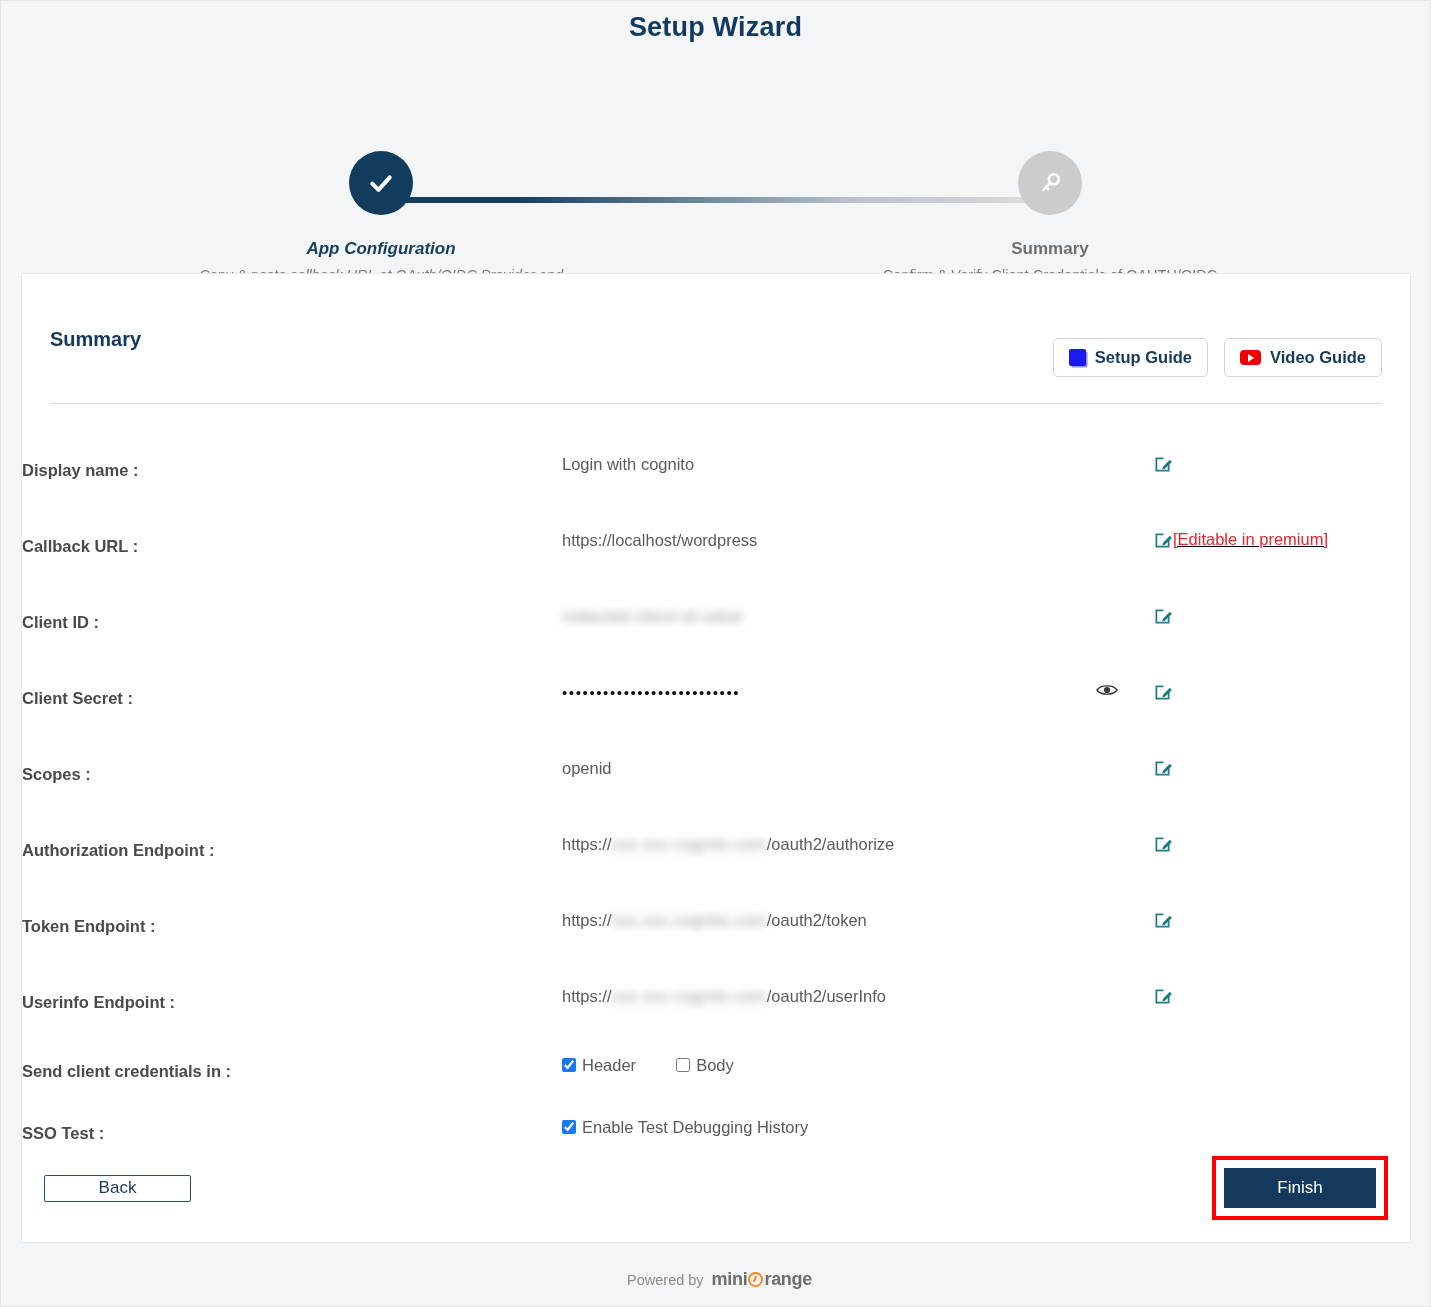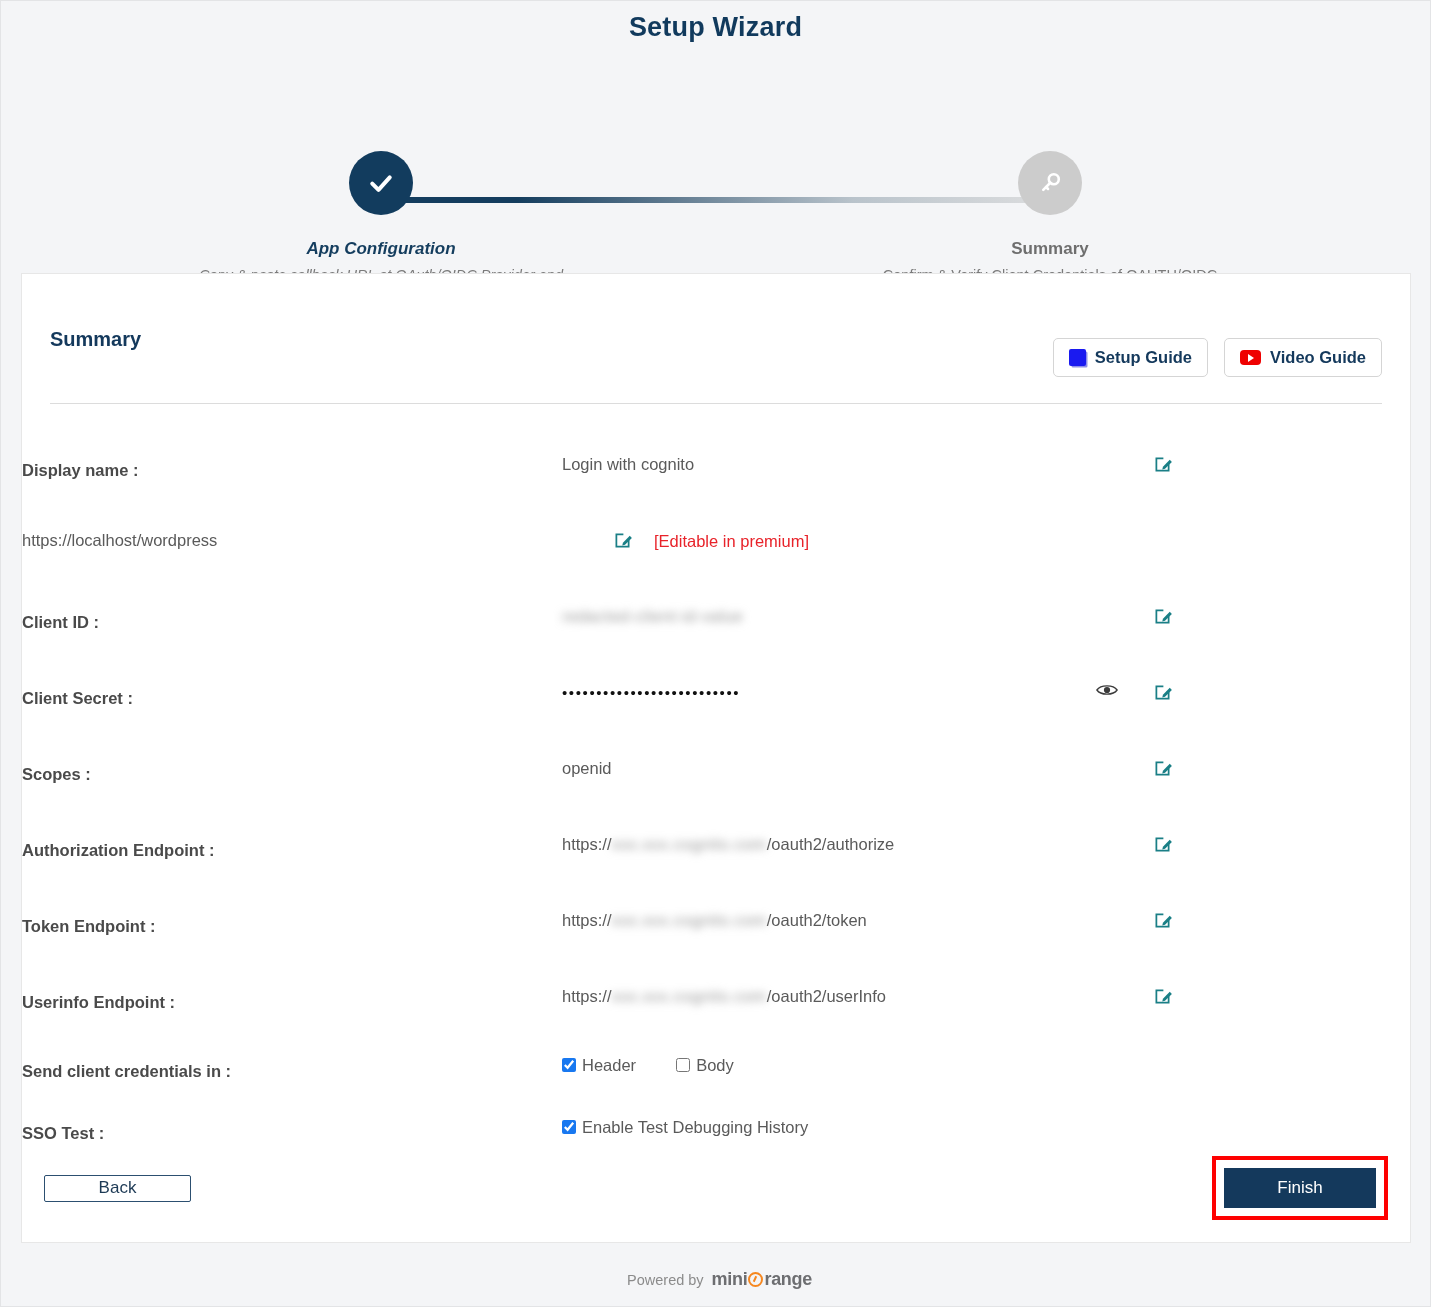--- a/index.html
+++ b/index.html
@@ -177,22 +177,23 @@
   .row-eye {
     width: 90px;
     flex: none;
     display: flex;
     justify-content: center;
     align-items: center;
   }
   .row-action {
     flex: none;
     display: flex;
-    align-items: flex-end;
-    gap: 21px;
+    align-items: flex-start;
+    gap: 0;
+    text-decoration: underline;
   }
   .premium-note {
     color: #e8232a;
     font-size: 16.5px;
     white-space: nowrap;
   }
   .edit-ic { cursor: pointer; display: inline-flex; }
 
   
   .cb-group { display: flex; align-items: center; gap: 40px; }
@@ -336,20 +337,21 @@
           <span class="edit-ic">
             <svg width="21" height="21" viewBox="0 0 24 24" fill="none" stroke="#1a7f86" stroke-width="1.9">
               <path d="M4 4 h9 v2 h-7 v12 h12 v-7 h2 v9 h-16 z" fill="#1a7f86" stroke="none"></path>
               <path d="M12.5 14.5 l7.8 -7.8 l2.4 2.4 l-7.8 7.8 l-3.2 0.8 z" fill="#1a7f86" stroke="none"></path>
             </svg>
           </span>
         </div>
       </div>
 
       <div class="row">
+        <div class="row-label">Callback URL :</div>
         <div class="row-value">https://localhost/wordpress</div>
         <div class="row-eye"></div>
         <div class="row-action">
           <span class="edit-ic">
             <svg width="21" height="21" viewBox="0 0 24 24">
               <path d="M4 4 h9 v2 h-7 v12 h12 v-7 h2 v9 h-16 z" fill="#1a7f86"></path>
               <path d="M12.5 14.5 l7.8 -7.8 l2.4 2.4 l-7.8 7.8 l-3.2 0.8 z" fill="#1a7f86"></path>
             </svg>
           </span>
           <span class="premium-note">[Editable in premium]</span>

